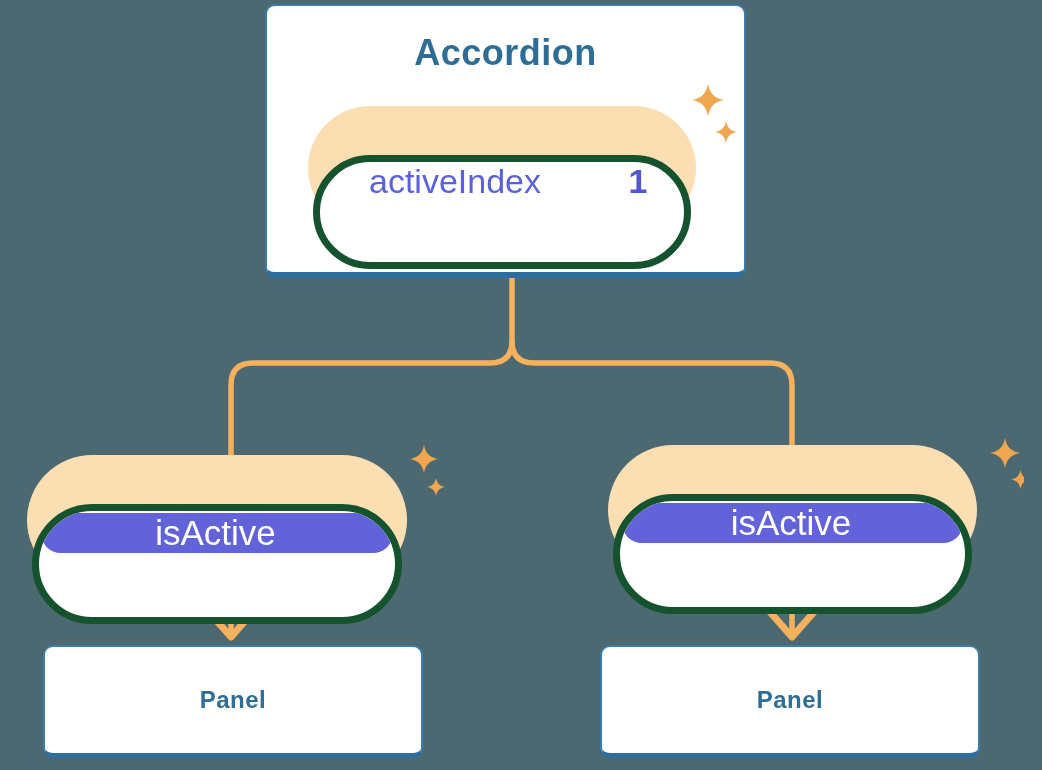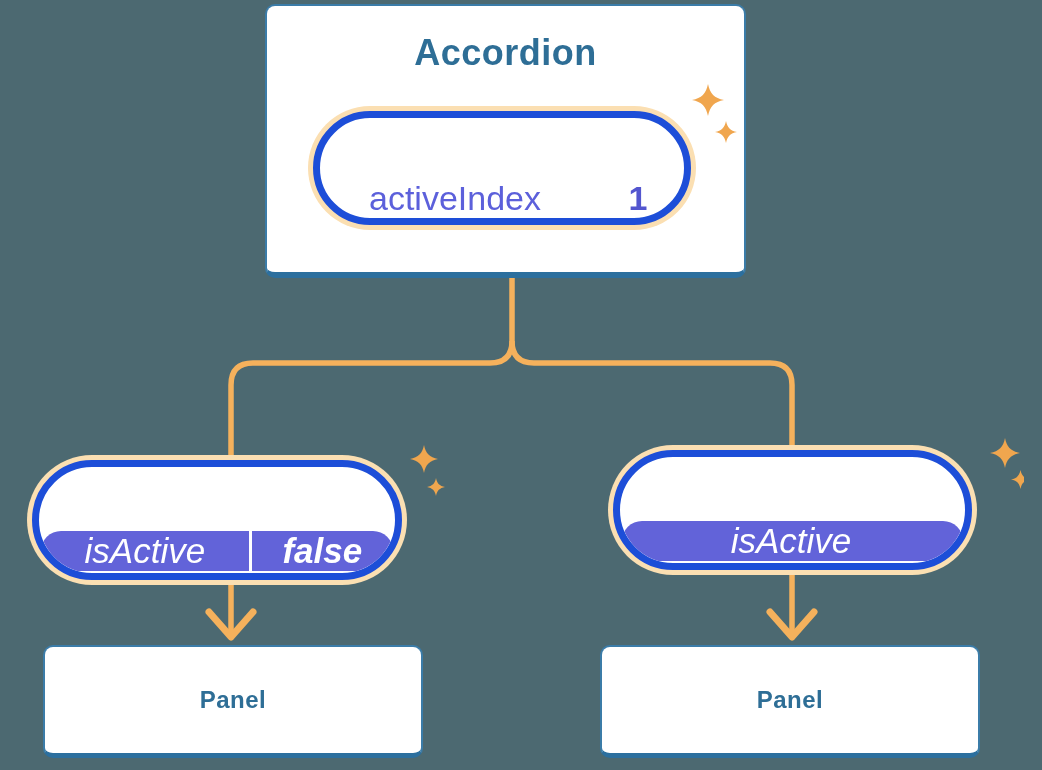--- a/index.html
+++ b/index.html
@@ -49,39 +49,40 @@
   
   .pill{
     position:absolute;
     background:#FBDFB2;
     border-radius:999px;
     padding:5px;
     z-index:3;
   }
   .pill-body{
     height:100%;
-    border:7px solid #1d4ed8;
+    border:7px solid #14532d;
     border-radius:999px;
     background:#FFFFFF;
     display:flex;
-    align-items:flex-end;
+    align-items:flex-start;
     overflow:hidden;
+    margin-top:44px;
   }
   .pill-cell{
     display:flex;align-items:center;justify-content:center;
     white-space:nowrap;
   }
   
   .state-pill{left:41px;top:100px;width:388px;height:124px;position:absolute;}
   .state-pill .pill-label{flex:1;font-size:34px;color:#5C60DB;}
   .state-pill .pill-value{width:92px;font-size:34px;font-weight:700;color:#5356CF;}
   .divider-orange{width:2px;background:#F4AC53;}
   
   .prop-pill{width:380px;height:130px;}
-  .prop-pill .pill-body{padding:2px;font-style:italic;}
+  .prop-pill .pill-body{padding:2px;}
   .prop-fill{
     flex:1;background:#6263D9;border-radius:999px;
     display:flex;align-items:stretch;overflow:hidden;
   }
   .prop-pill .pill-label{flex:1.47;font-size:35px;color:#FFFFFF;}
   .prop-pill .pill-value{flex:1;font-size:35px;font-weight:700;color:#FFFFFF;}
   .divider-white{width:3px;background:#FFFFFF;}
   .prop-left{left:27px;top:455px;}
   .prop-right{left:608px;top:445px;width:369px;}
 
@@ -114,21 +115,20 @@
         <div class="pill-cell pill-value">1</div>
       </div>
     </div>
   </div>
 
   <div class="pill prop-pill prop-left">
     <div class="pill-body">
       <div class="prop-fill">
         <div class="pill-cell pill-label">isActive</div>
         <div class="divider-white"></div>
-        <div class="pill-cell pill-value">false</div>
       </div>
     </div>
   </div>
 
   <div class="pill prop-pill prop-right">
     <div class="pill-body">
       <div class="prop-fill">
         <div class="pill-cell pill-label">isActive</div>
         <div class="divider-white"></div>
       </div>

